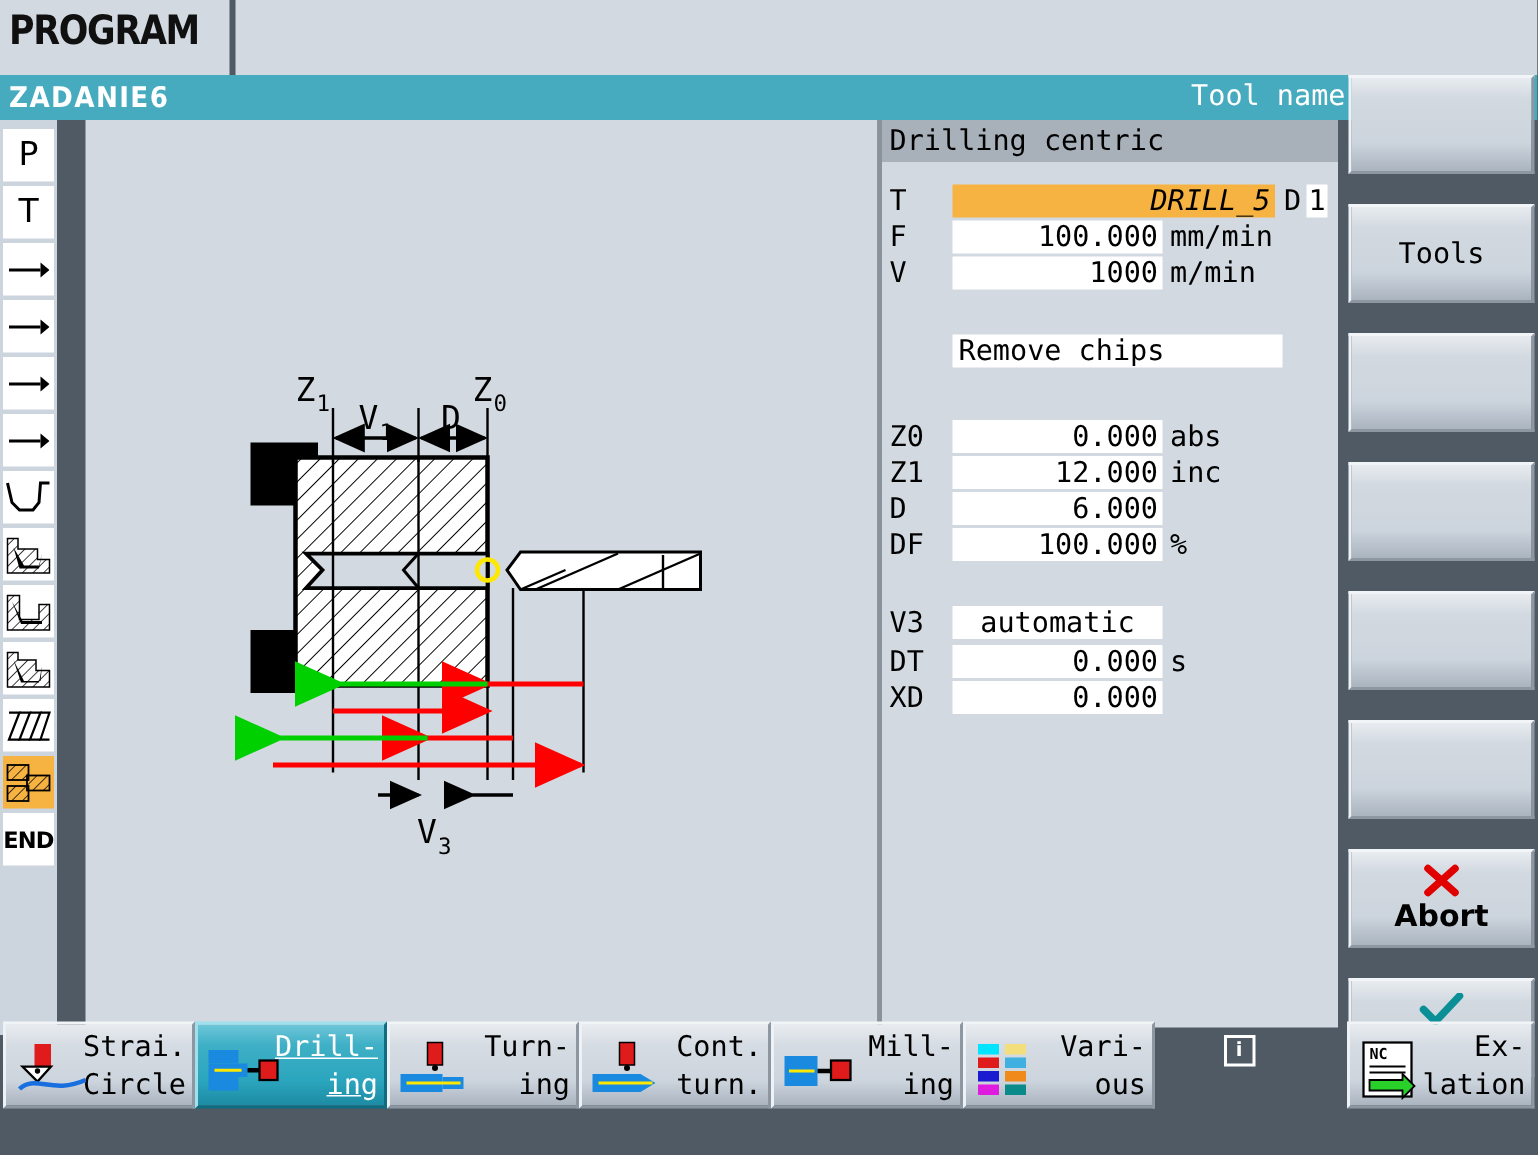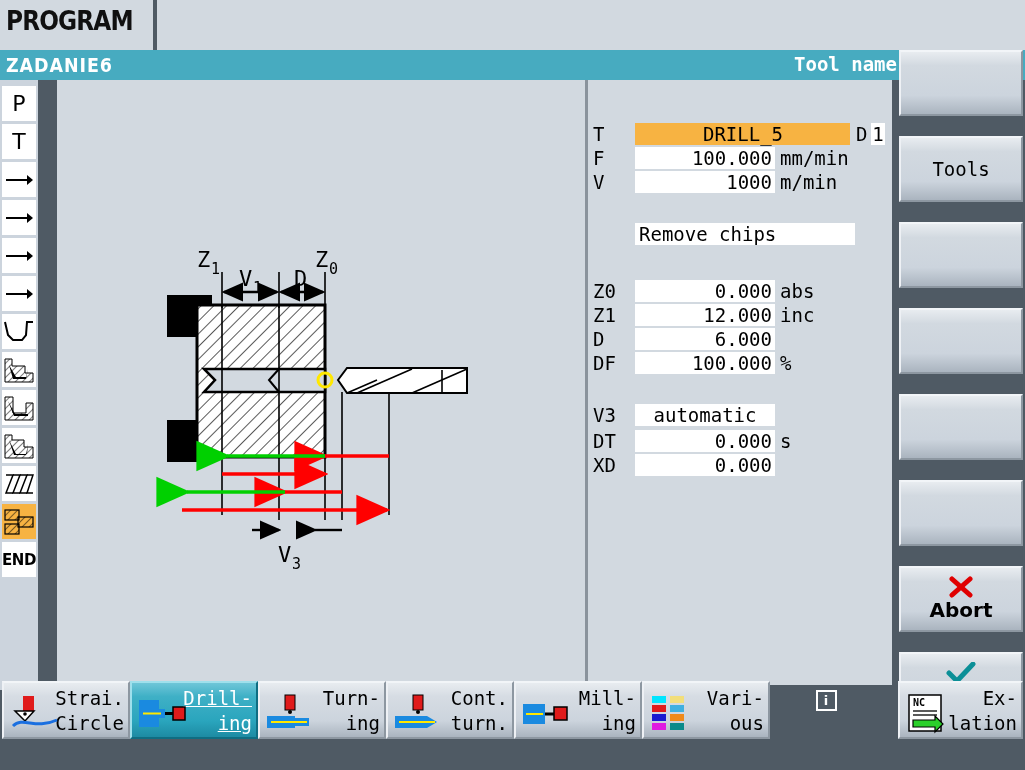--- a/index.html
+++ b/index.html
@@ -14,21 +14,21 @@
   
   .topbar{position:absolute;left:0;top:0;width:1025px;height:50px;background:#d2d9e0;}
   .topbar .logo{position:absolute;left:6px;top:5px;font-family:"DejaVu Sans","Liberation Sans",sans-serif;
     font-weight:bold;font-size:27px;letter-spacing:-1px;color:#101010;transform:scaleX(0.86);transform-origin:left top;}
   .topbar .vdiv{position:absolute;left:153px;top:0;width:4px;height:50px;background:#4f5a64;}
 
   
   .titlebar{position:absolute;left:0;top:50px;width:1025px;height:30px;background:#47abc0;}
   .titlebar .ttl{position:absolute;left:6px;top:4px;color:#ffffff;font-size:19px;font-weight:bold;letter-spacing:1px;
      font-family:"DejaVu Sans","Liberation Sans",sans-serif;transform:scaleX(0.92);transform-origin:left top;}
-  .titlebar .rgt{position:absolute;right:128px;top:3px;color:#ffffff;font-size:19px;font-weight:bold;letter-spacing:0px;margin-left:16px;}
+  .titlebar .rgt{position:absolute;right:128px;top:3px;color:#ffffff;font-size:19px;font-weight:normal;letter-spacing:0px;margin-left:16px;}
 
   
   .rail{position:absolute;left:0;top:80px;width:38px;height:610px;background:#ccd4dd;}
   .railbtn{position:absolute;left:2px;width:34px;height:35px;background:#ffffff;
      display:flex;align-items:center;justify-content:center;overflow:hidden;}
   .railbtn.sel{background:#f7b342;}
   .railbtn .lbl{font-family:"DejaVu Sans","Liberation Sans",sans-serif;font-size:22px;color:#000;}
   .railbtn .lbl.sm{font-size:15px;font-weight:bold;letter-spacing:-0.5px;}
 
   .raildivv{position:absolute;left:53px;top:80px;width:4px;height:605px;background:#4f5a64;}
@@ -37,21 +37,21 @@
   .main{position:absolute;left:57px;top:80px;width:528px;height:605px;background:#d2d9e0;}
   .mainsep{position:absolute;left:585px;top:80px;width:3px;height:605px;background:#8a939c;}
 
   
   .params{position:absolute;left:588px;top:80px;width:304px;height:605px;background:#d2d9e0;}
   .params .phdr{position:absolute;left:0;top:0;width:304px;height:28px;background:#a8b1ba;}
   .params .phdr span{position:absolute;left:5px;top:3px;font-size:19px;color:#000;}
   .plab{position:absolute;font-size:19px;color:#000;}
   .pfld{position:absolute;background:#ffffff;height:22px;line-height:22px;font-size:19px;color:#000;
      text-align:right;padding-right:3px;box-sizing:border-box;}
-  .pfld.hl{background:#f7b342;text-align:center;padding-left:4px;}
+  .pfld.hl{background:#f7b342;text-align:right;padding-left:4px;font-style:italic;}
   .pfld.ctr{text-align:center;padding:0;}
   .pfld.lft{text-align:left;padding-left:4px;}
   .punit{position:absolute;font-size:19px;color:#000;}
 
   
   .vkeys{position:absolute;left:897px;top:50px;width:128px;height:662px;}
   .vkey{position:absolute;left:2px;width:124px;height:66px;
      background:linear-gradient(#e8ecf0 0%, #d2d9e0 22%, #ccd4dd 70%, #aab4bf 100%);
      border-top:2px solid #f2f5f8;border-left:2px solid #eef1f5;
      border-right:2px solid #8d97a1;border-bottom:2px solid #8d97a1;
@@ -307,20 +307,23 @@
       <line x1="195" y1="450" x2="222" y2="450" stroke="#000" stroke-width="2.4" marker-end="url(#ar)"></line>
       <line x1="285" y1="450" x2="258" y2="450" stroke="#000" stroke-width="2.4" marker-end="url(#al)"></line>
       <text x="221" y="482" font-family="DejaVu Sans Mono, monospace" font-size="22" fill="#000">V</text>
       <text x="235" y="489" font-family="DejaVu Sans Mono, monospace" font-size="15" fill="#000">3</text>
     </svg>
   </div>
 
   <div class="mainsep"></div>
 
   <div class="params">
+    <div class="phdr">
+      <span>Drilling centric</span>
+    </div>
 
     <div class="plab" style="left:5px;top:43px">T</div>
     <div class="pfld hl" style="left:47px;top:43px;width:215px">DRILL_5</div>
     <div class="punit" style="left:268px;top:43px">D</div>
     <div class="pfld ctr" style="left:283px;top:43px;width:14px">1</div>
 
     <div class="plab" style="left:5px;top:67px">F</div>
     <div class="pfld" style="left:47px;top:67px;width:140px">100.000</div>
     <div class="punit" style="left:192px;top:67px">mm/min</div>
 

